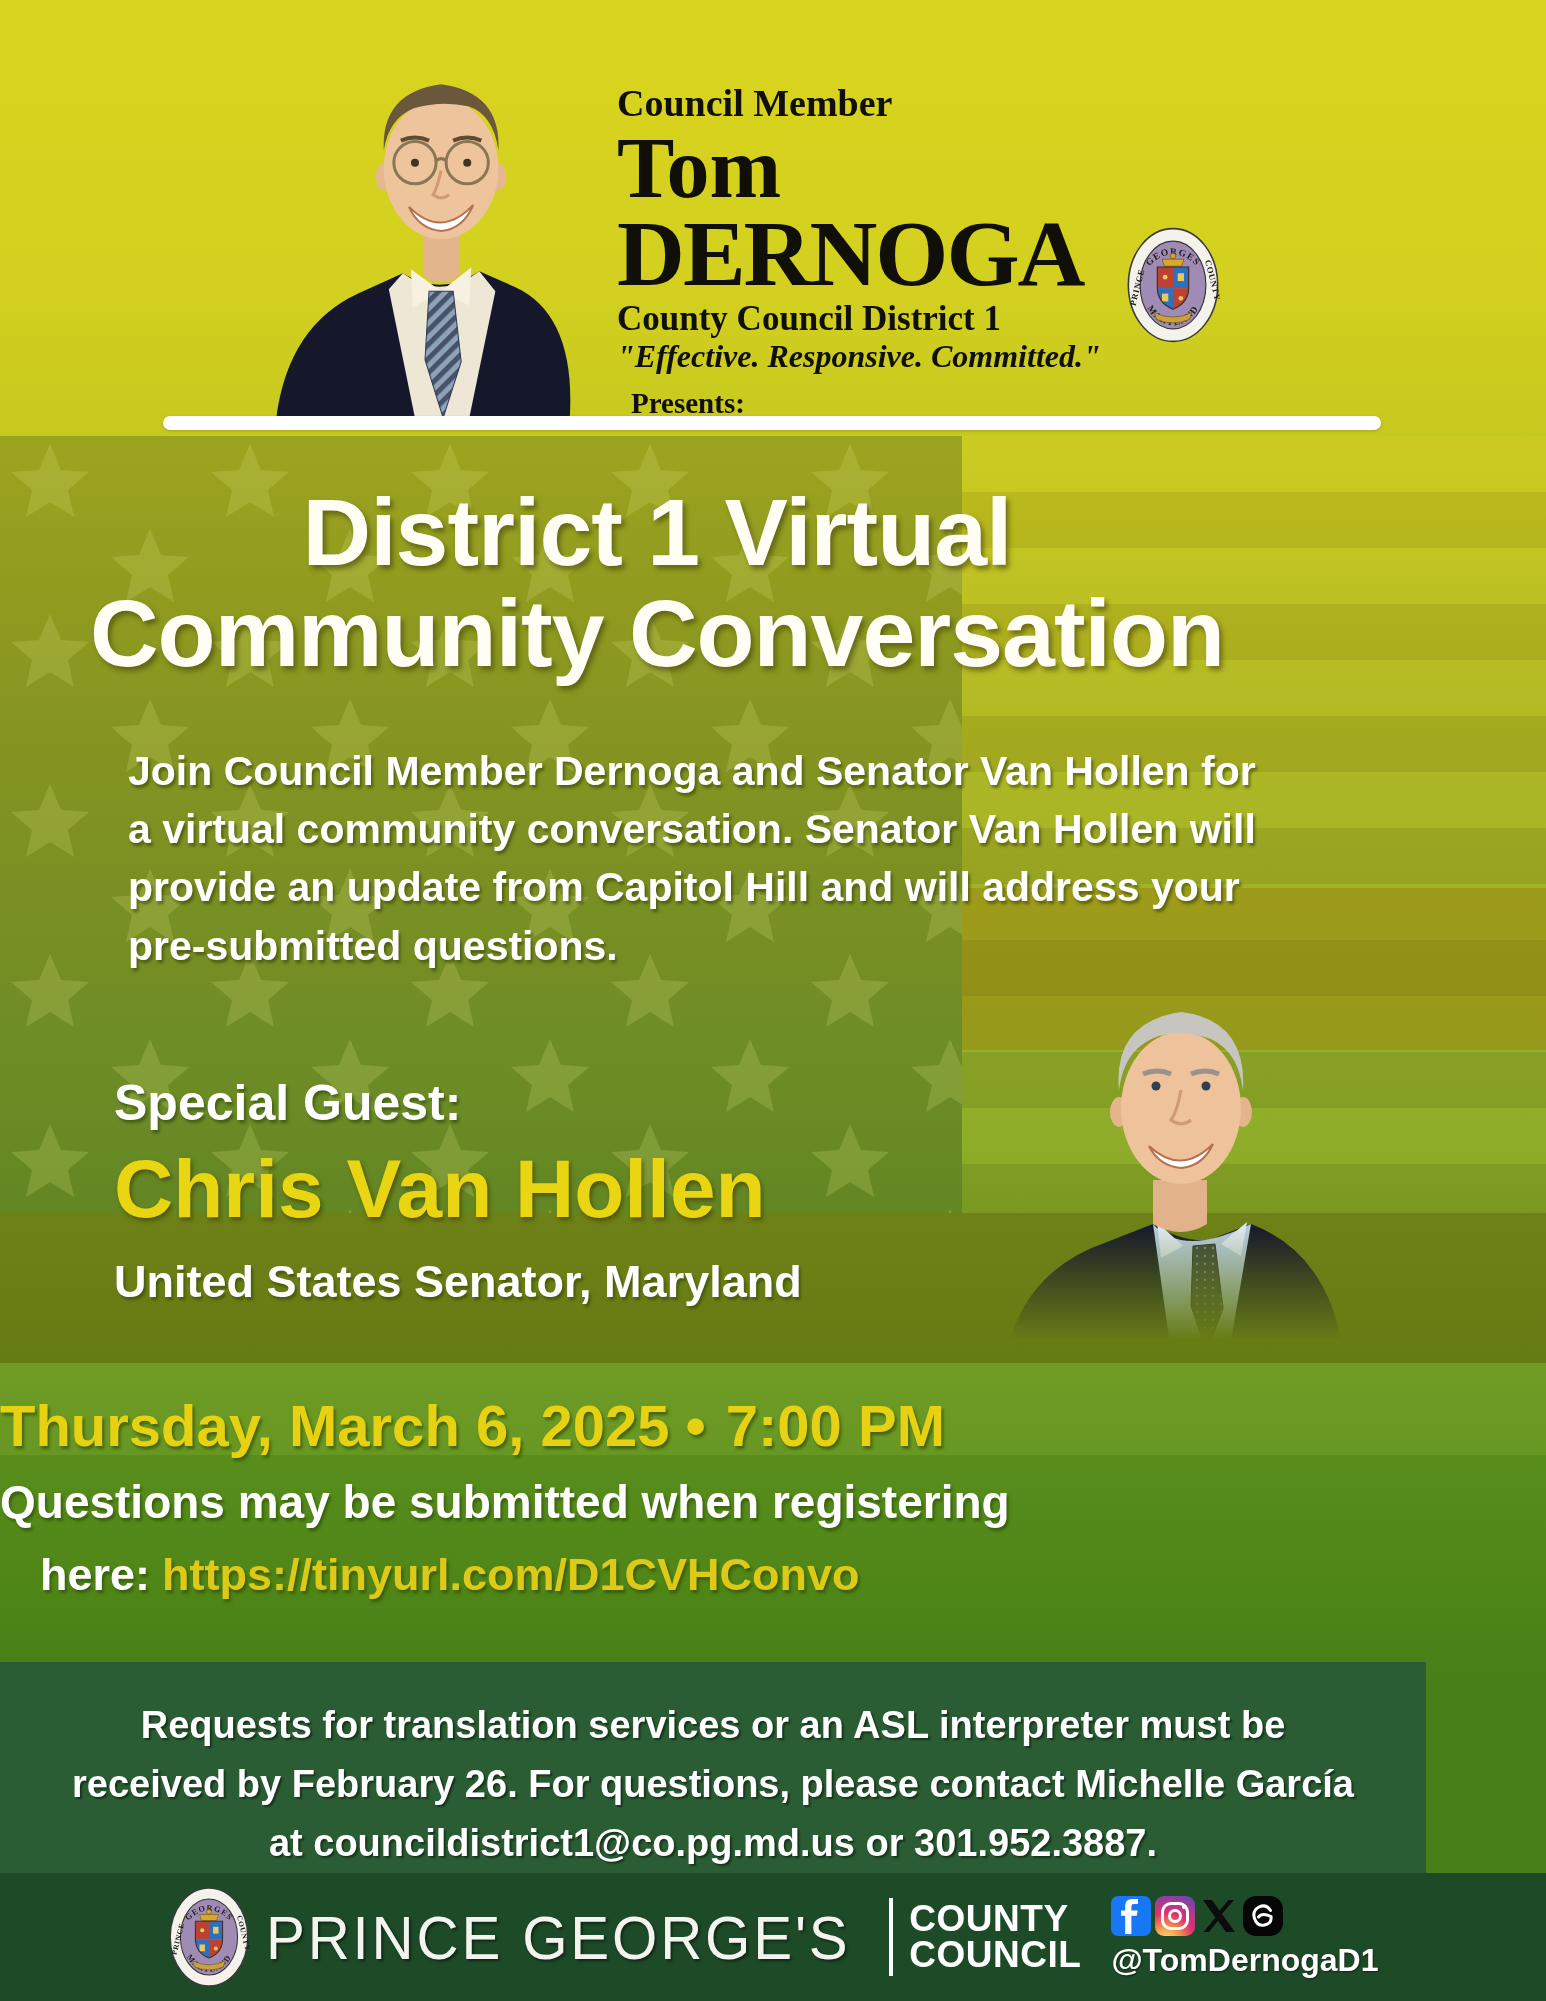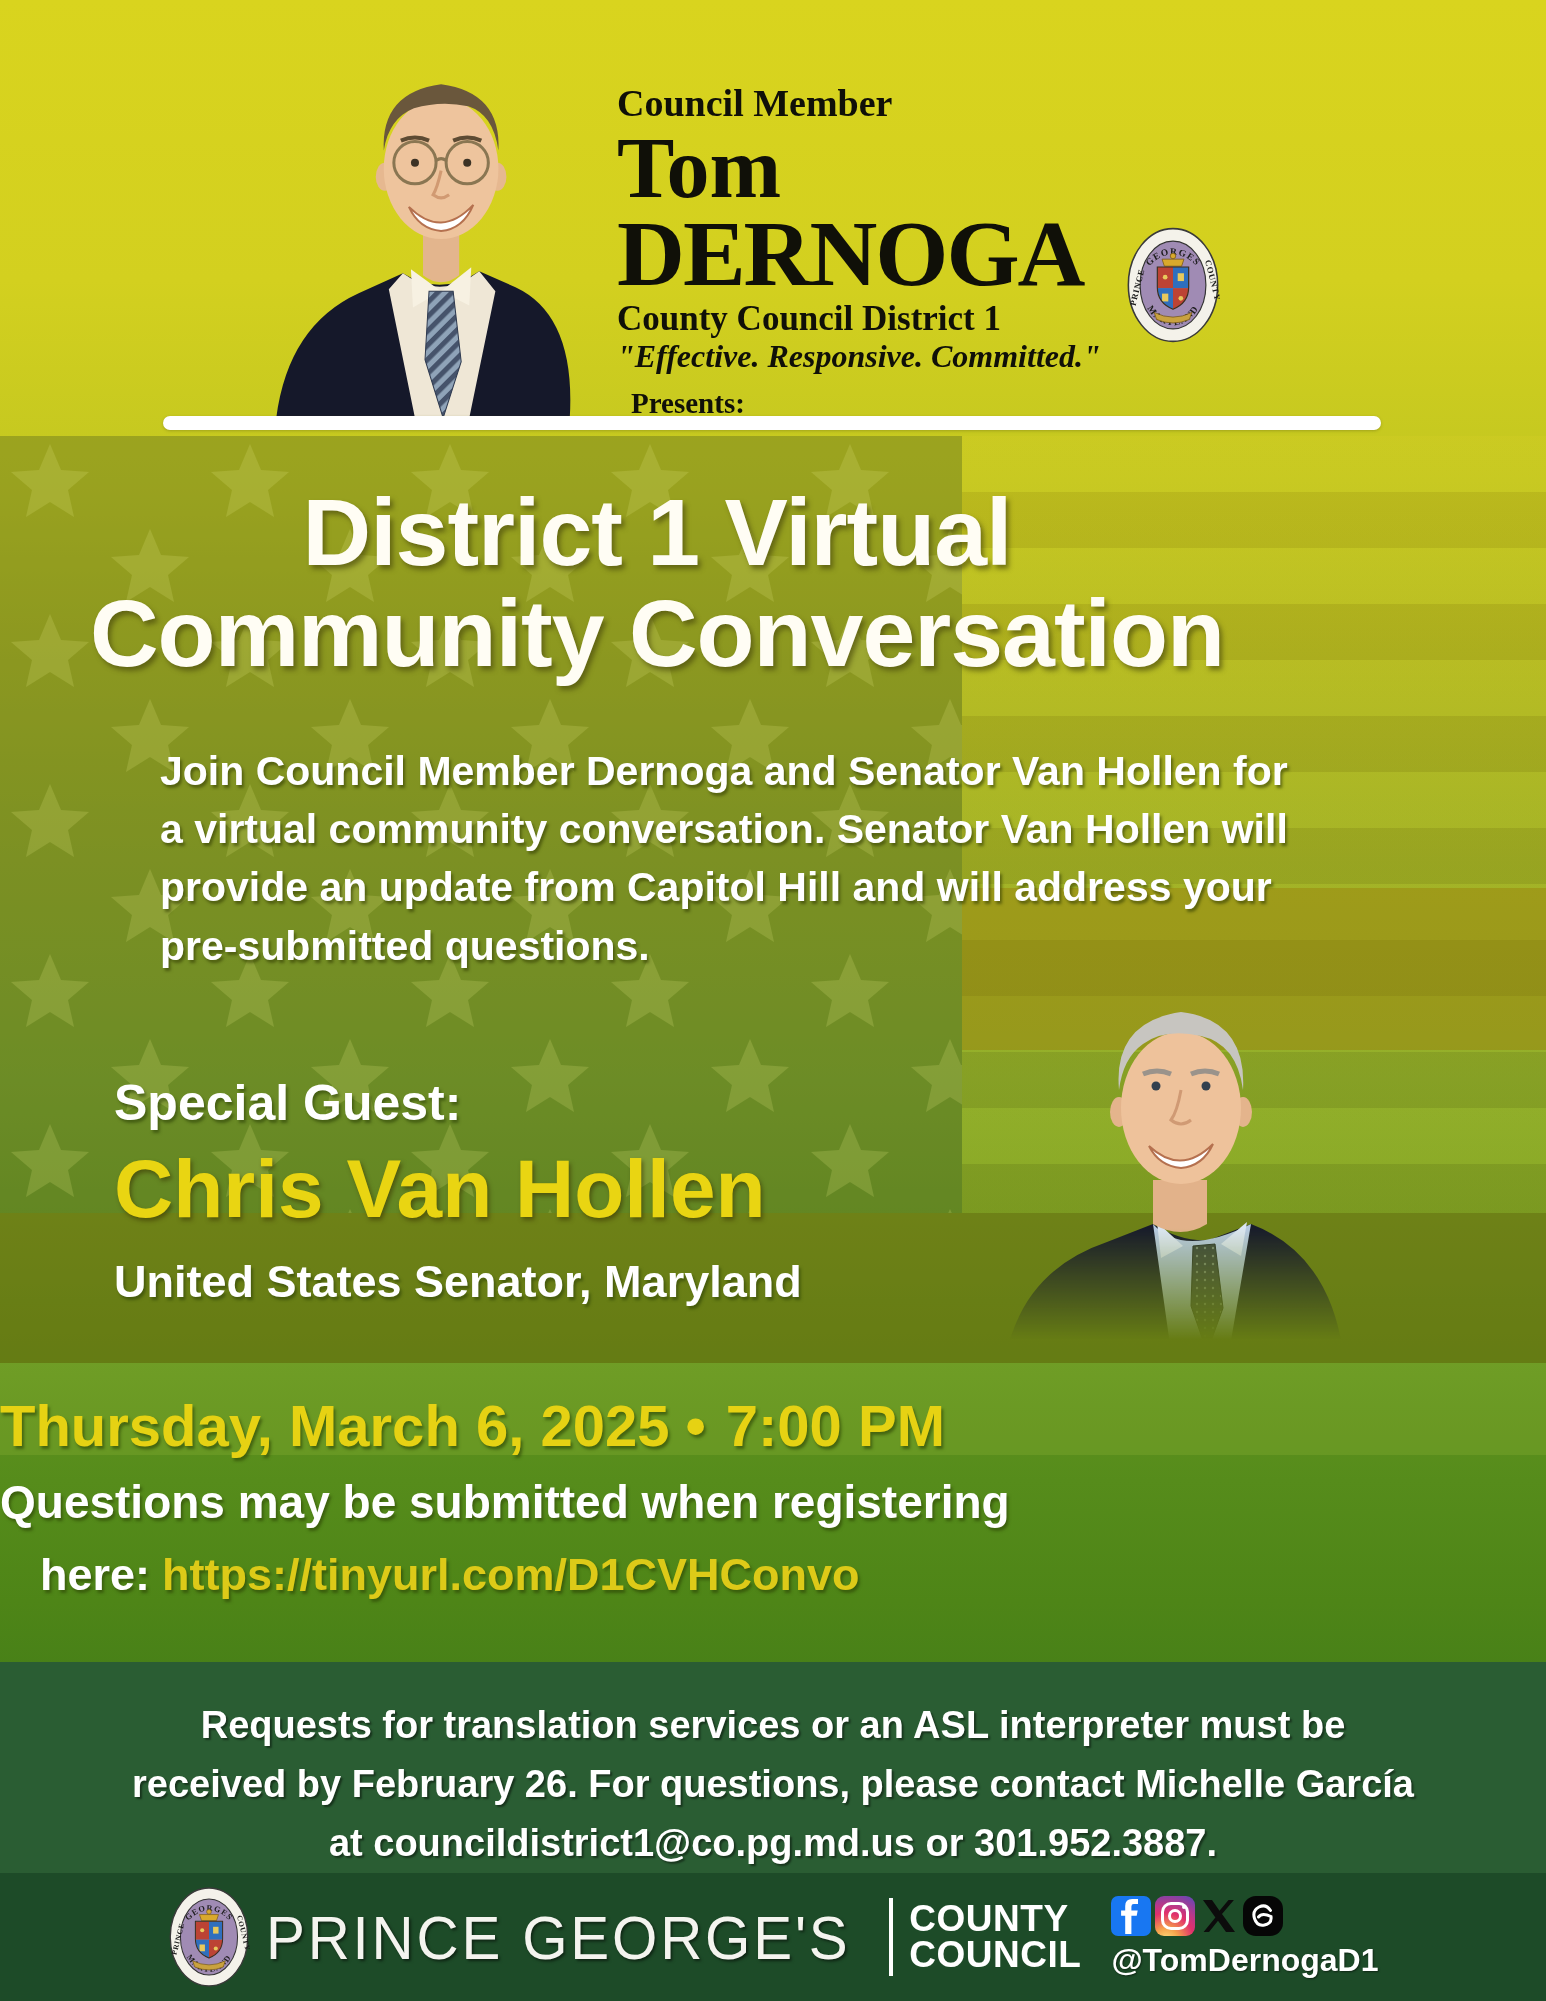--- a/index.html
+++ b/index.html
@@ -34,21 +34,21 @@
   .seal-header{left:1126px;top:226px;width:94px;height:118px;}
   .divider{left:163px;top:416px;width:1218px;height:14px;background:#ffffff;border-radius:8px;
     box-shadow:0 1px 3px rgba(90,90,20,0.35);}
 
   
   .title{left:0;top:482px;width:1314px;text-align:center;color:#fffdf4;
     font-size:95px;font-weight:bold;line-height:1.06;letter-spacing:-1px;
     text-shadow:3px 4px 5px rgba(74,74,12,0.65);}
   
   .intro{left:128px;top:742px;width:1330px;color:#ffffff;font-size:41px;font-weight:bold;
-    line-height:1.42;text-shadow:2px 3px 3px rgba(52,62,4,0.6);margin-left:32px;}
+    line-height:1.42;text-shadow:2px 3px 3px rgba(52,62,4,0.6);}
   .intro span{display:block;}
 
   
   .guest{left:114px;top:1074px;color:#ffffff;}
   .guest-label{font-size:50px;font-weight:bold;text-shadow:2px 3px 3px rgba(40,60,6,0.55);}
   .guest-name{font-size:82px;font-weight:bold;color:#e9d512;margin-top:10px;
     text-shadow:2px 3px 4px rgba(56,48,2,0.55);}
   .guest-title{font-size:45px;font-weight:bold;margin-top:20px;text-shadow:2px 3px 3px rgba(40,60,6,0.55);}
   .photo-vanhollen{left:985px;top:940px;width:380px;height:412px;}
 
@@ -57,21 +57,21 @@
   .event-datetime{font-size:58px;font-weight:bold;color:#e6d213;
     text-shadow:2px 3px 3px rgba(43,66,5,0.6);}
   .event-sep{display:inline-block;margin:0 20px 0 16px;}
   .event-register{font-size:46px;font-weight:bold;color:#ffffff;margin-top:16px;
     text-shadow:2px 3px 3px rgba(43,66,5,0.6);}
   .event-here{font-size:45px;font-weight:bold;color:#ffffff;margin-top:20px;
     text-shadow:2px 3px 3px rgba(43,66,5,0.6);margin-left:40px;}
   .event-url{color:#ddca18;text-decoration:none;margin-left:12px;}
 
   
-  .notice{left:0;top:1662px;width:1546px;height:211px;background:#2a5d33;
+  .notice{left:0;top:1662px;width:1426px;height:211px;background:#2a5d33;
     color:#ffffff;text-align:center;font-size:38px;font-weight:bold;line-height:1.55;
     padding-top:34px;box-sizing:border-box;text-shadow:2px 2px 2px rgba(0,0,0,0.45);}
   .notice span{display:block;}
 
   
   .footer{left:0;top:1873px;width:1546px;height:128px;background:#1d4b28;
     display:flex;align-items:center;justify-content:center;}
   .seal-footer{width:82px;height:102px;flex:0 0 auto;}
   .footer-org{color:#f4f4ef;font-size:62px;font-weight:400;letter-spacing:3px;
     margin-left:16px;white-space:nowrap;text-shadow:2px 2px 3px rgba(0,0,0,0.5);

